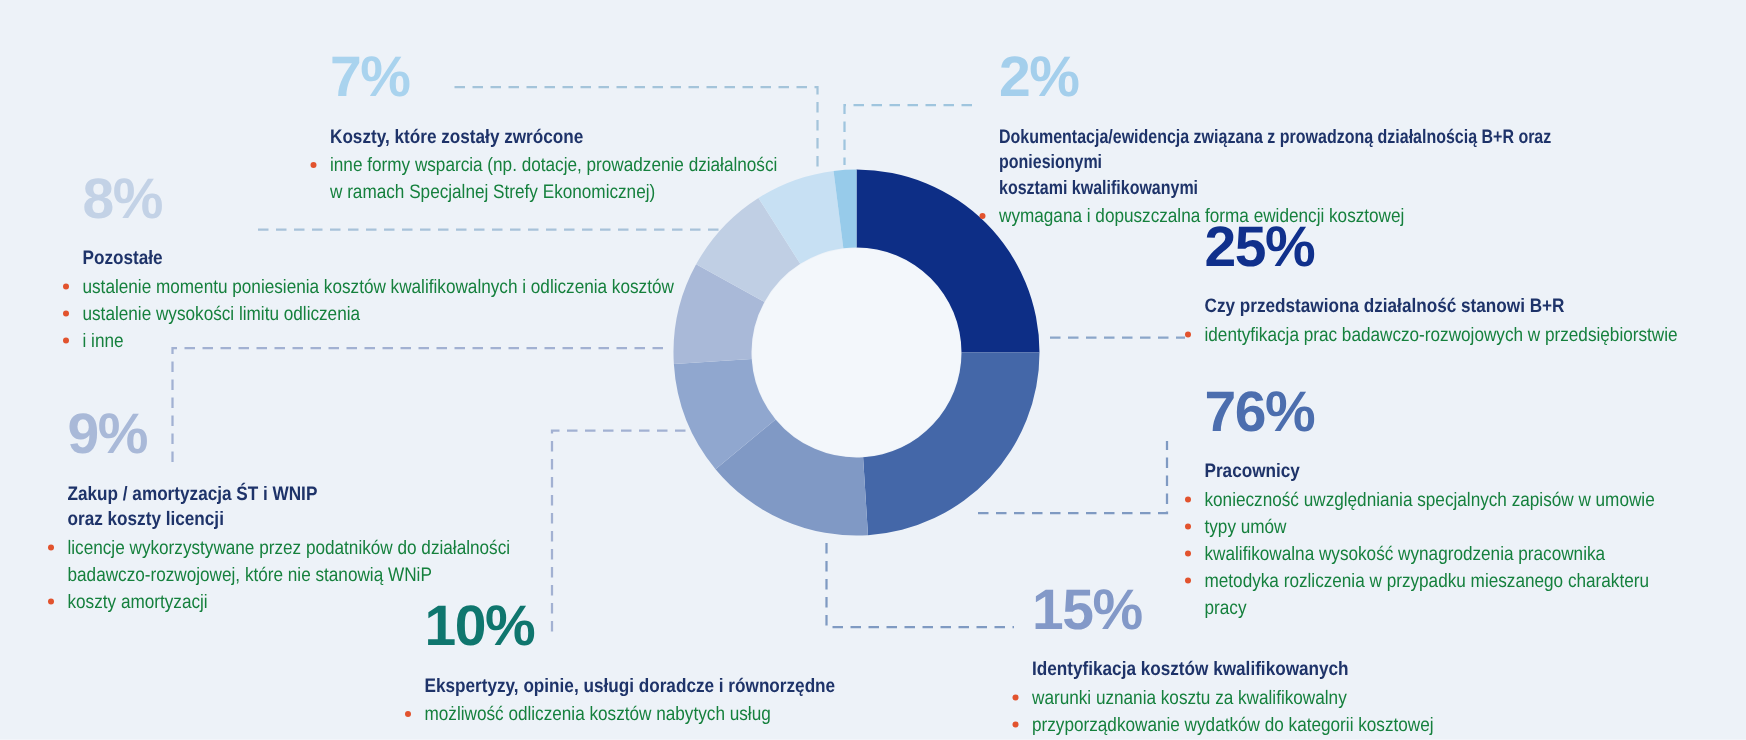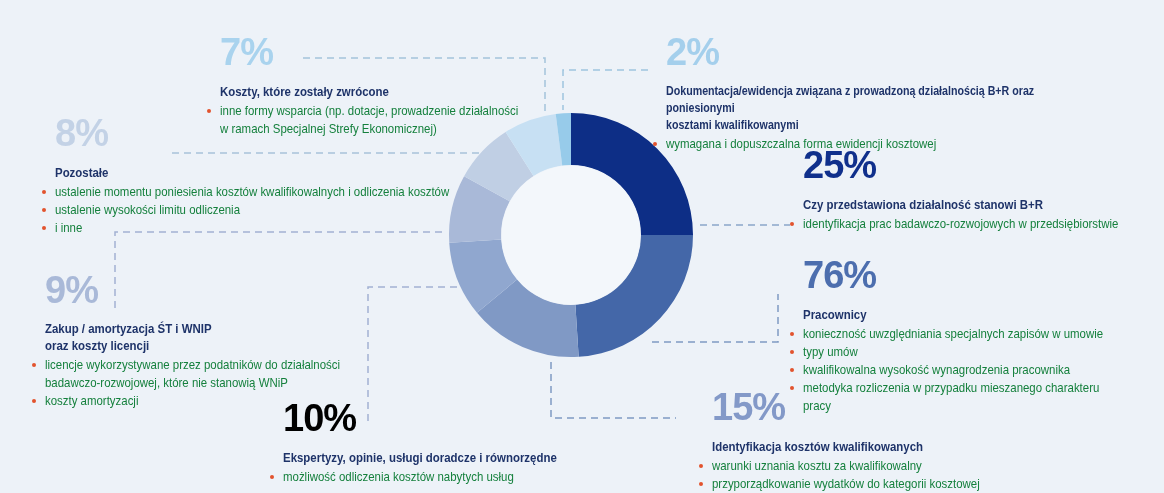--- a/index.html
+++ b/index.html
@@ -25,21 +25,21 @@
     position:relative;padding-left:15px;
     font-size:13px;color:#15803d;line-height:18px;white-space:pre-line;
   }
   .btext{display:inline-block;transform:scaleX(.88);transform-origin:0 0;}
   .dot{
     position:absolute;left:2px;top:7px;width:4px;height:4px;border-radius:50%;
     background:#e2532e;
   }
   #b25{left:788px;top:145px;}
   #b24{left:788px;top:255px;}
-  #b15{left:697px;top:387px;}
+  #b15{left:673px;top:387px;}
   #b10{left:268px;top:398px;}
   #b9 {left:30px; top:270px;}
   #b8 {left:40px; top:113px;}
   #b7 {left:205px;top:32px;}
   #b2 {left:651px;top:32px;}
 </style>
 </head>
 <body>
 
 <div class="canvas">
@@ -90,21 +90,21 @@
   <div class="block" id="b15">
     <div class="pct" style="color: rgb(131, 153, 200);">15%</div>
     <div class="title">Identyfikacja kosztów kwalifikowanych</div>
     <ul class="bullets">
         <li><span class="dot"></span><span class="btext">warunki uznania kosztu za kwalifikowalny</span></li>
         <li><span class="dot"></span><span class="btext">przyporządkowanie wydatków do kategorii kosztowej</span></li>
       </ul>
   </div>
 
   <div class="block" id="b10">
-    <div class="pct" style="color: #000000;">10%</div>
+    <div class="pct" style="color: #0f766e;">10%</div>
     <div class="title">Ekspertyzy, opinie, usługi doradcze i równorzędne</div>
     <ul class="bullets">
         <li><span class="dot"></span><span class="btext">możliwość odliczenia kosztów nabytych usług</span></li>
       </ul>
   </div>
 
   <div class="block" id="b9">
     <div class="pct" style="color: rgb(169, 185, 216);">9%</div>
     <div class="title">Zakup / amortyzacja ŚT i WNIP
 oraz koszty licencji</div>

